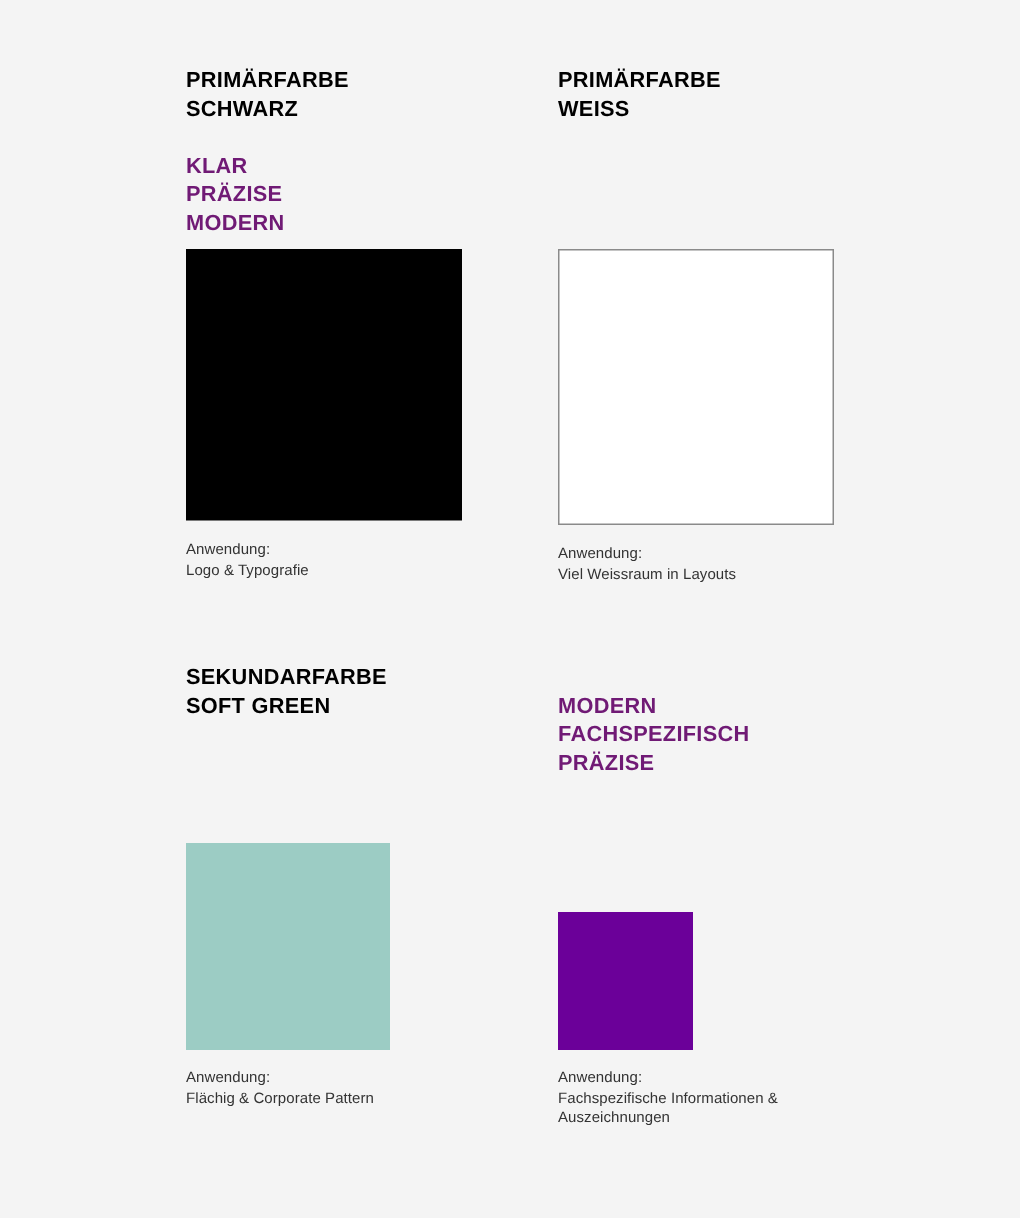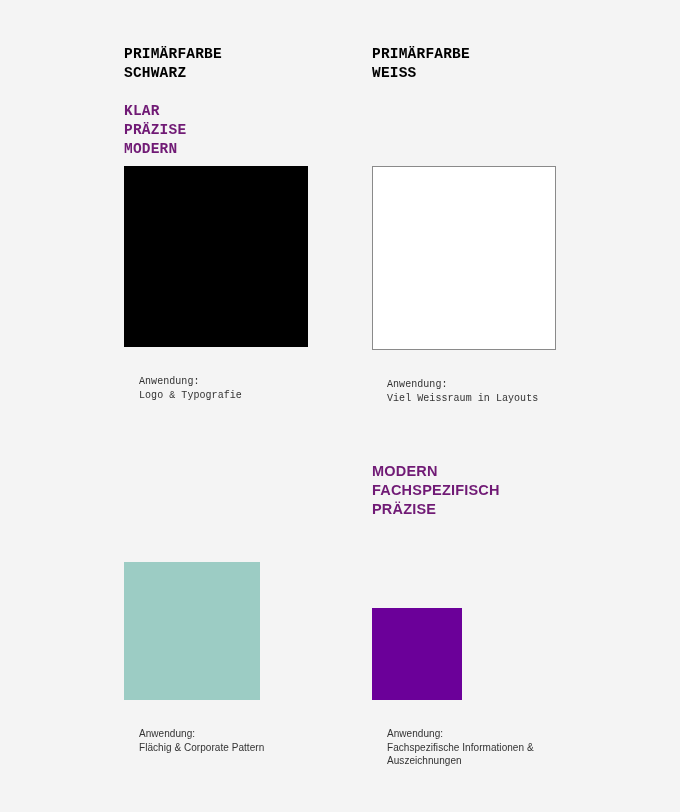--- a/index.html
+++ b/index.html
@@ -17,21 +17,21 @@
 
   .board {
     position: relative;
     width: 680px;
     height: 812px;
   }
 
   .col-left  { position: absolute; left: 124px; }
   .col-right { position: absolute; left: 372px; }
 
-  .row-top    { top: 45px; font-family: Liberation Mono, monospace; }
+  .row-top    { top: 45px; }
   .row-bottom { top: 443px; }
 
   .entry {
     width: 250px;
   }
 
   .entry-title {
     font-size: 14.5px;
     font-weight: bold;
     line-height: 19px;
@@ -85,21 +85,21 @@
   }
 
   .caption {
     position: absolute;
     left: 0;
     font-size: 10px;
     font-weight: normal;
     line-height: 13.5px;
     color: #333333;
     letter-spacing: 0.05px;
-    margin: 15px;
+    margin: 0;
     white-space: pre-line;
     width: 230px;
   }
 
   
   .sw-top     { top: 121px; }
   .sw-bottom  { top: 119px; }
   .sw-purple  { top: 165px; }
 
   .cap-top-black  { top: 315px; }
@@ -128,20 +128,22 @@
     <p class="entry-title">PRIMÄRFARBE
 WEISS</p>
     <div class="swatch-wrap sw-top">
       <div class="swatch swatch-white"></div>
     </div>
     <p class="caption cap-top-white">Anwendung:
 Viel Weissraum in Layouts</p>
   </div>
 
   <div class="entry col-left row-bottom">
+    <p class="entry-title">SEKUNDARFARBE
+SOFT GREEN</p>
     <div class="swatch-wrap sw-bottom">
       <div class="swatch swatch-green"></div>
     </div>
     <p class="caption cap-bottom">Anwendung:
 Flächig &amp; Corporate Pattern</p>
   </div>
 
   <div class="entry col-right row-bottom">
     <p class="entry-attributes">MODERN
 FACHSPEZIFISCH

